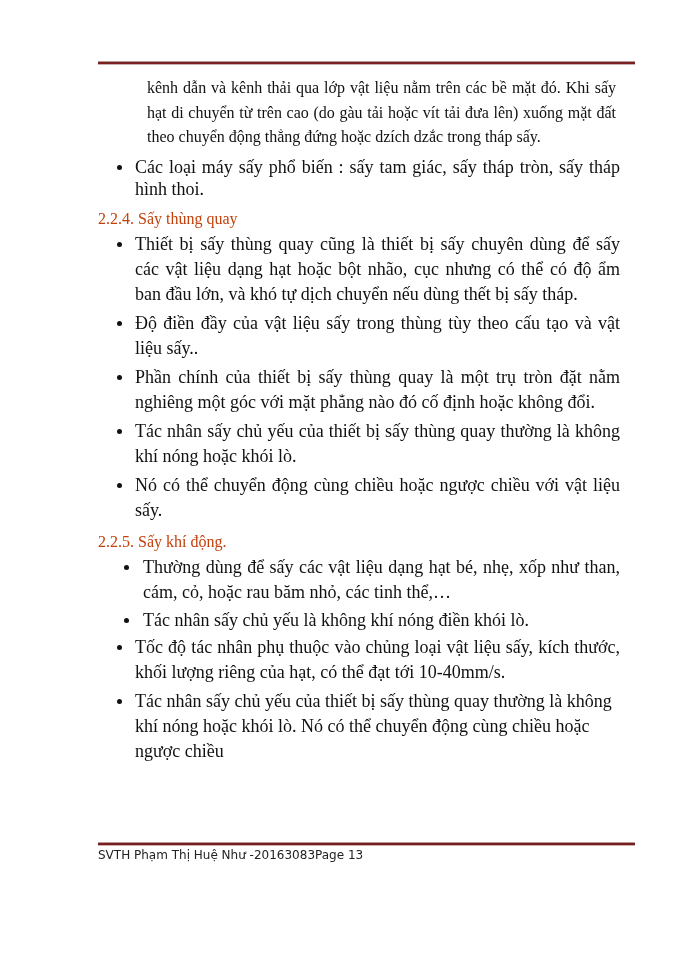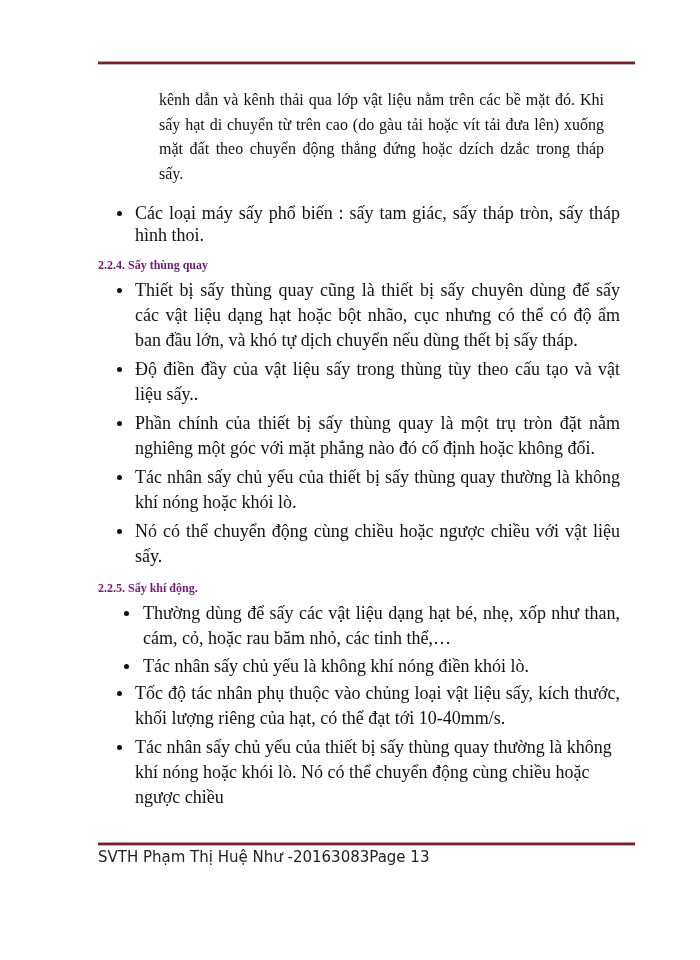--- a/index.html
+++ b/index.html
@@ -3,34 +3,34 @@
 <meta charset="utf-8">
 <style>
   html, body { margin: 0; padding: 0; background: #ffffff; }
   body { width: 700px; height: 960px; position: relative; overflow: hidden;
          font-family: "Liberation Serif", "DejaVu Serif", serif; color: #111; }
   .rule { position: absolute; left: 98px; width: 537px; height: 4px;
           background: linear-gradient(#b89a9a 0 1px, #7a1f1f 1px 3px, #c8b0b0 3px 4px); }
   .rule.top { top: 61px; }
   .rule.bottom { top: 842px; }
   .content { position: absolute; left: 100px; top: 72px; width: 520px; }
-  .para { font-size: 16px; line-height: 24.5px; text-align: justify; margin: 16px; }
+  .para { font-size: 16px; line-height: 24.5px; text-align: justify; margin: 4px; }
   .cont { padding-left: 43px; }
   ul.bullets { list-style: none; margin: 0; padding: 0; }
   ul.bullets li { position: relative; padding-left: 35px; font-size: 18px; line-height: 22px;
                   text-align: justify; margin-bottom: 4px; }
   ul.bullets.s2 li { padding-left: 43px; }
   ul.bullets li .dot { position: absolute; left: 17px; top: 9px; width: 5px; height: 5px;
                        border-radius: 50%; background: #111; }
   ul.bullets.s2 li .dot { left: 24px; }
   ul.bullets li.tall { line-height: 25px; }
   ul.bullets li.tall .dot { top: 10px; }
-  h3.heading { font-size: 12px; font-weight: bold; color: #701a75; margin: 8px 0 2px -2px; line-height: 22px; }
+  h3.heading { font-size: 16px; font-weight: normal; color: #c2410c; margin: 8px 0 2px -2px; line-height: 22px; }
   .footer { position: absolute; left: 98px; top: 848px; font-family: "DejaVu Sans", "Liberation Sans", sans-serif;
-            font-size: 15px; color: #222; }
+            font-size: 12px; color: #222; }
 </style>
 </head>
 <body>
 
 <div class="rule top"></div>
 
 <div class="content">
   <p class="para cont">kênh dẫn và kênh thải qua lớp vật liệu nằm trên các bề mặt đó. Khi sấy hạt di chuyển từ trên cao (do gàu tải hoặc vít tải đưa lên) xuống mặt đất theo chuyển động thẳng đứng hoặc dzích dzắc trong tháp sấy.</p>
 
   <ul class="bullets" style="margin-top:6px;">

